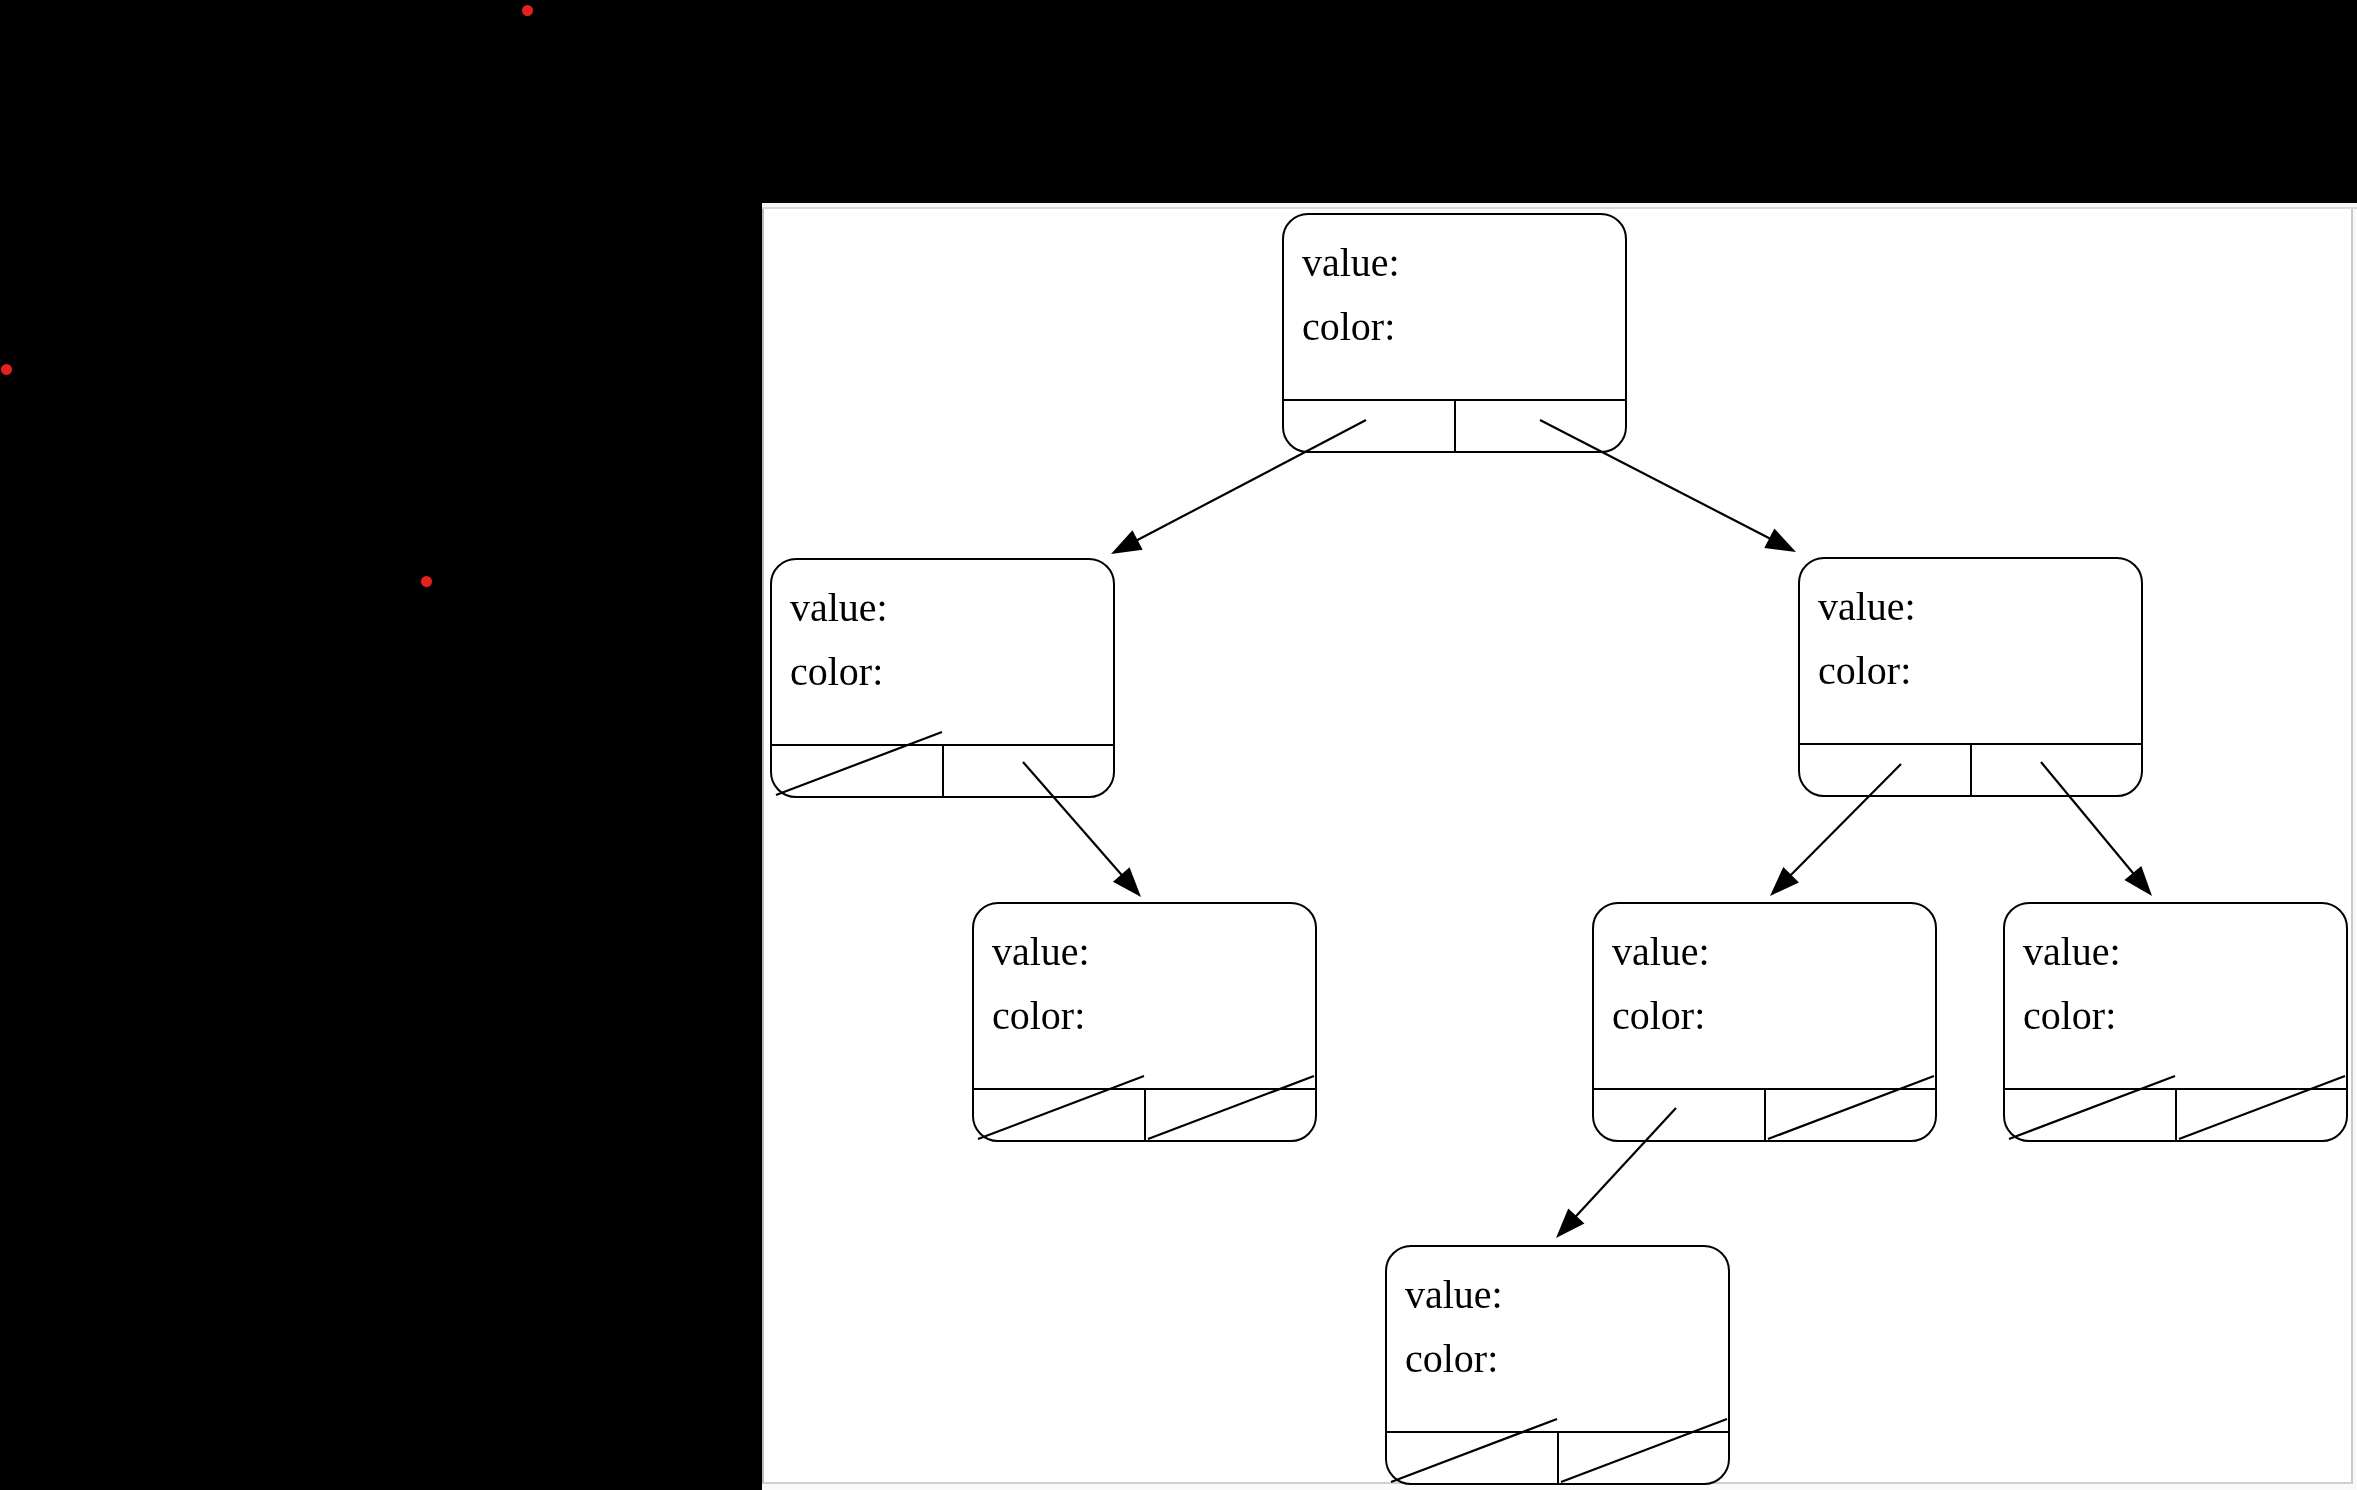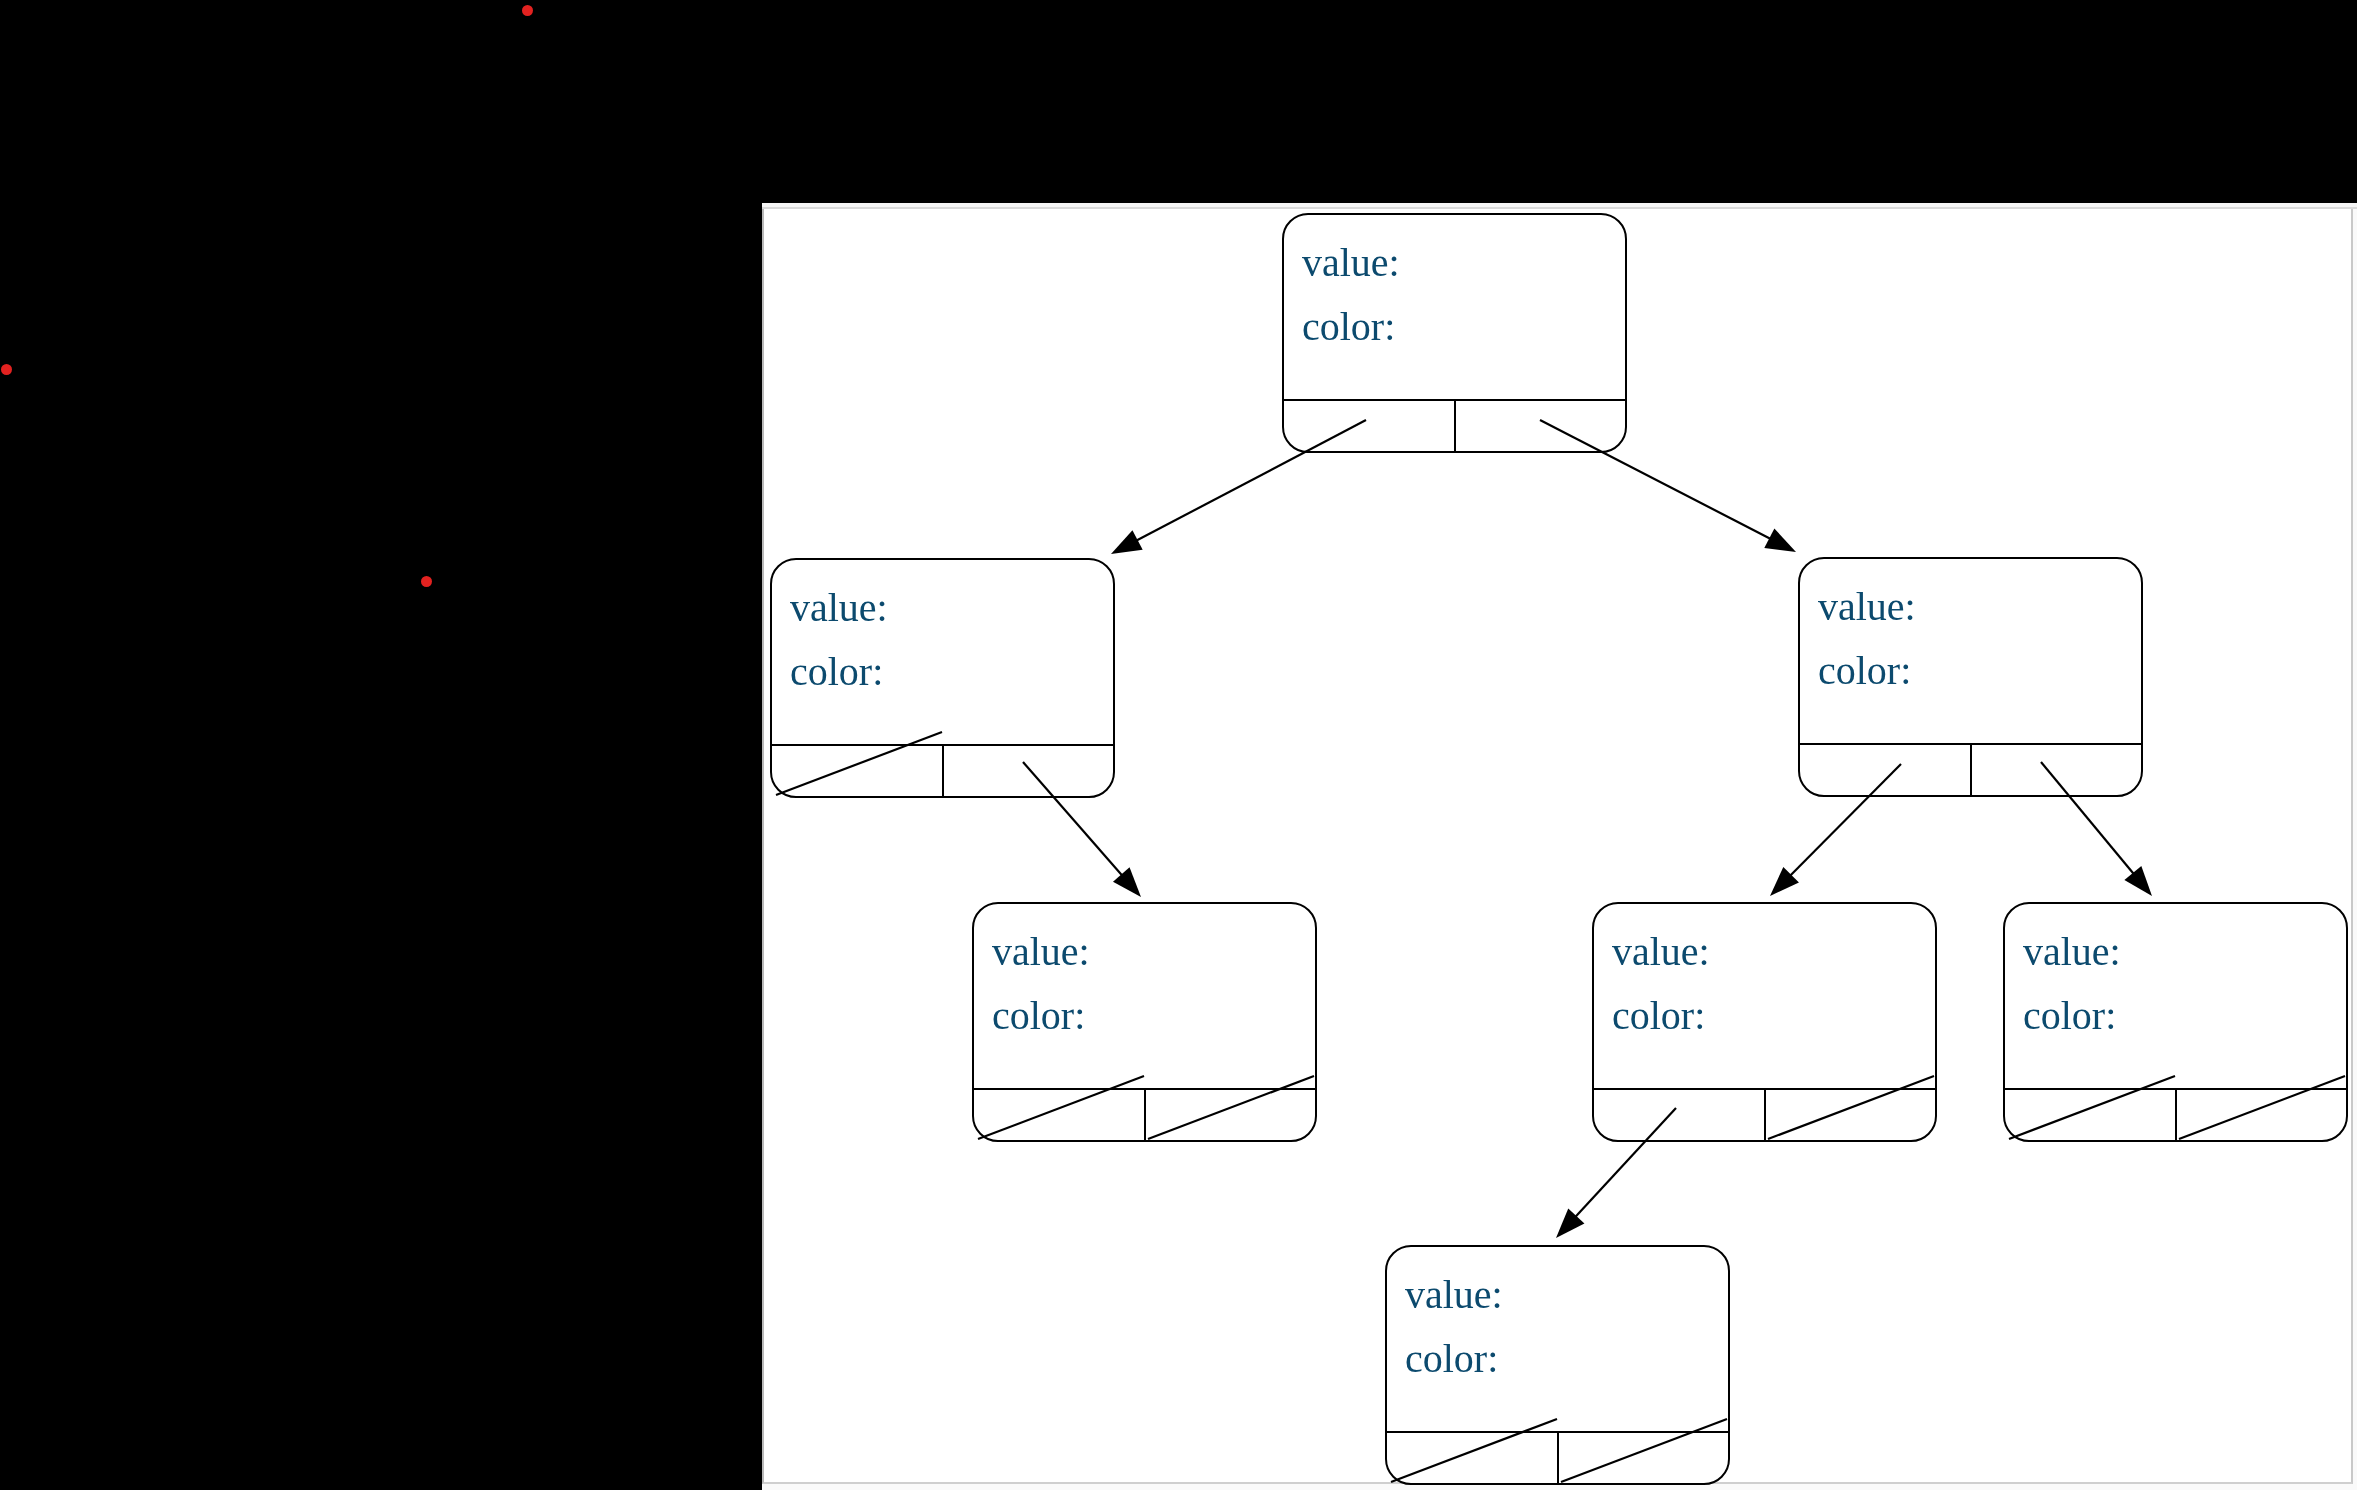--- a/index.html
+++ b/index.html
@@ -16,21 +16,21 @@
     position:absolute;left:762px;top:209px;width:1591px;height:1275px;background:#fff;
     border-left:2px solid #b9b9b9;border-right:2px solid #c9c9c9;border-bottom:2px solid #cfcfcf;
     box-sizing:border-box;
   }
   .node{
     position:absolute;width:345px;height:240px;box-sizing:border-box;
     border:2px solid #000;border-radius:26px;background:#fff;overflow:hidden;z-index:2;
   }
   .node-text{
     height:168px;box-sizing:content-box;border-bottom:2px solid #000;
-    padding:16px 0 0 18px;font-size:40px;line-height:64px;color:#0c4a6e;
+    padding:16px 0 0 18px;font-size:40px;line-height:64px;color:#000000;
   }
   .node-cells{display:flex;height:66px;}
   .cell-left{width:170px;border-right:2px solid #000;box-sizing:content-box;}
   .cell-right{flex:1;}
   #overlay{position:absolute;left:0;top:0;z-index:3;pointer-events:none;}
   .red-dot{
     position:absolute;width:11px;height:11px;border-radius:50%;
     z-index:4;
   }
 </style>

